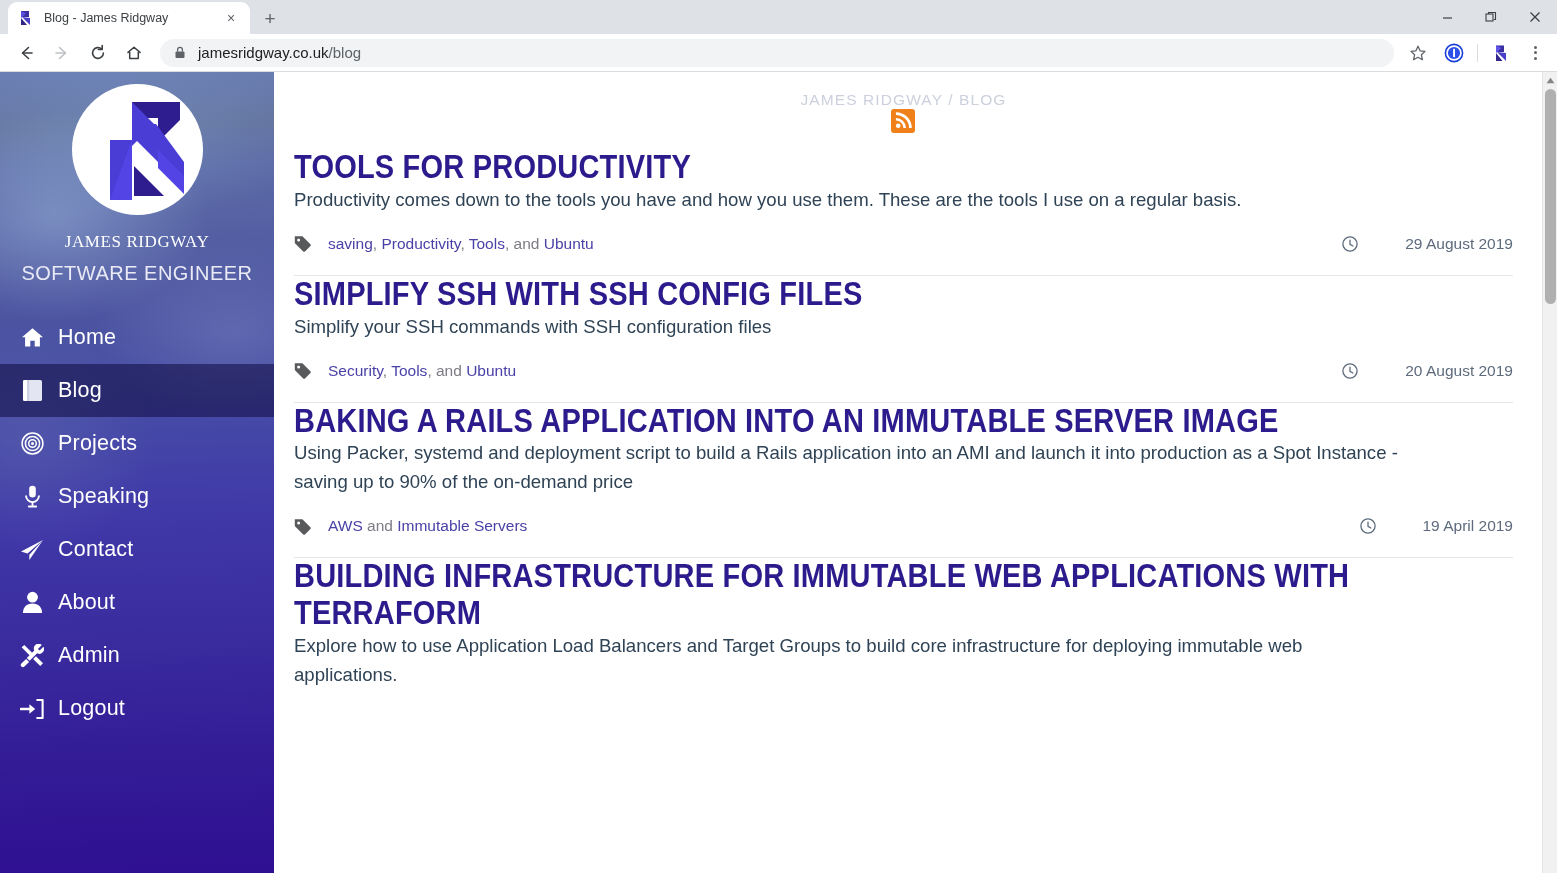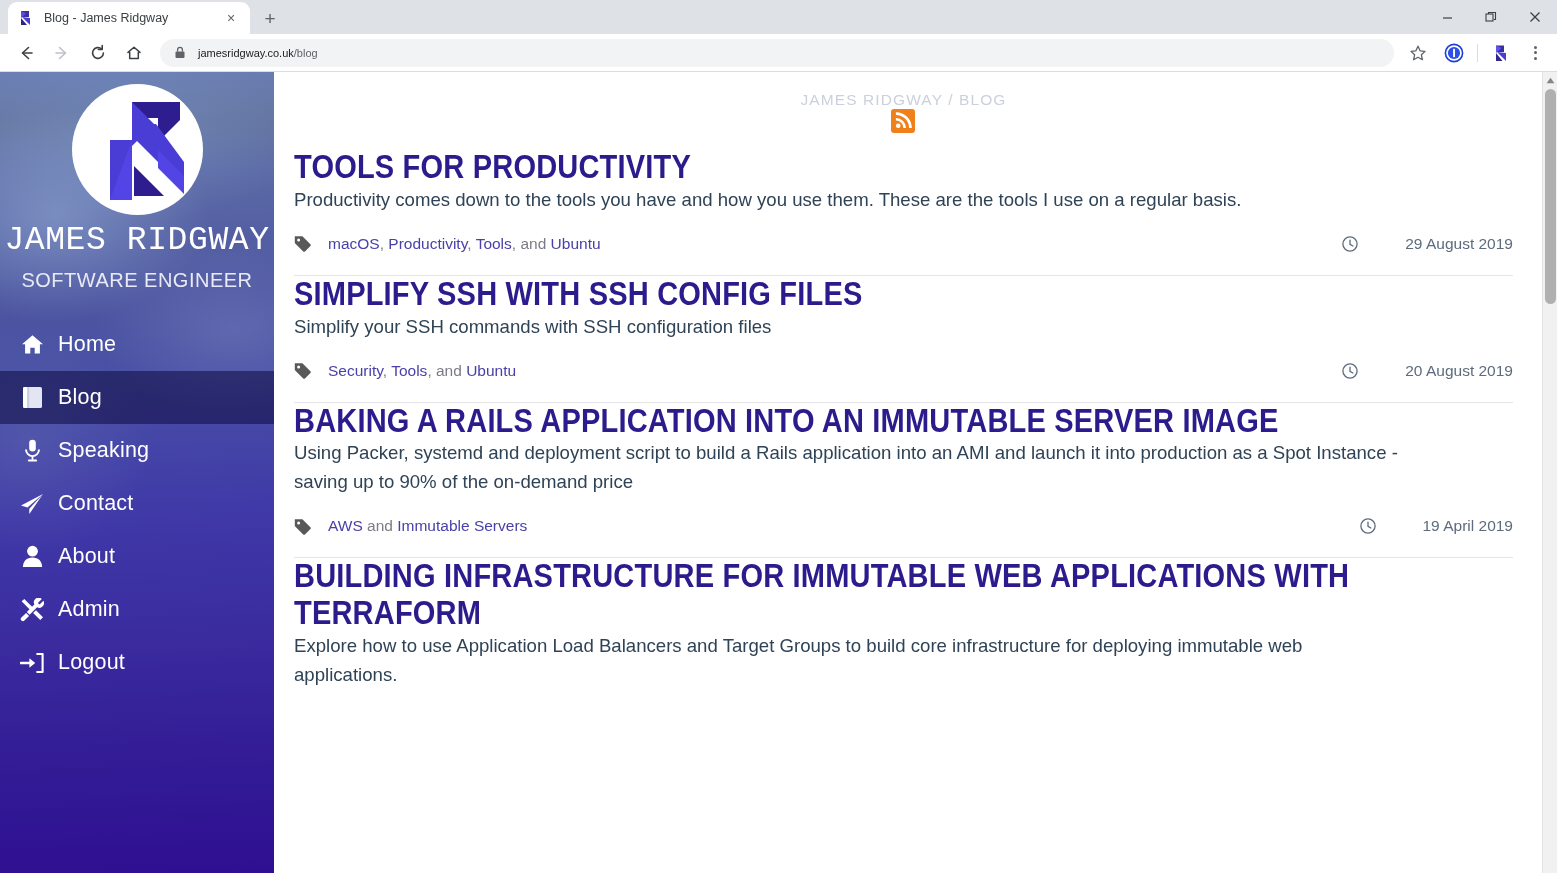--- a/index.html
+++ b/index.html
@@ -64,21 +64,21 @@
   }
   .tb-icon.disabled { color: #bdc1c6; }
   .omnibox {
     flex: 1 1 auto; height: 28px; margin: 0 6px 0 8px;
     background: #f1f3f4; border-radius: 14px;
     display: flex; align-items: center;
     padding: 0 12px;
     overflow: hidden;
   }
   .lock-icon { width: 16px; flex: 0 0 16px; display:flex; align-items:center; justify-content:center; margin-right: 10px; color:#5f6368; }
-  .url-text { font-size: 11px; color: #202124; white-space: nowrap; }
+  .url-text { font-size: 15px; color: #202124; white-space: nowrap; }
   .url-text .path { color: #5f6368; }
   .tb-sep { width: 1px; height: 18px; background: #dadce0; margin: 0 5px; }
   .avatar-icon { width: 28px; height: 28px; margin: 0 4px; display:flex; align-items:center; justify-content:center; flex:0 0 28px;}
   .kebab { width: 28px; height: 28px; display:flex; flex-direction:column; align-items:center; justify-content:center; gap:2.5px; margin-left:2px; flex:0 0 28px;}
   .kebab i { width: 3px; height: 3px; border-radius: 50%; background: #5f6368; display:block; }
 
   
   .viewport {
     width: 1557px; height: 801px;
     display: flex; position: relative; background: #fff;
@@ -103,23 +103,23 @@
       radial-gradient(ellipse 180px 160px at 10% 46%, rgba(110,120,180,.30), transparent 70%);
     pointer-events:none;
   }
   .brand { position: relative; padding-top: 12px; text-align: center; z-index: 2; }
   .logo-circle {
     width: 131px; height: 131px; margin: 0 auto;
     border-radius: 50%; background: #ffffff;
     position: relative; overflow: hidden;
   }
   .brand-name {
-    margin-top: 7px; color: #ffffff;
-    font-size: 33px; font-weight: 400; letter-spacing: .6px;
-    font-family: Liberation Mono, monospace;
+    margin-top: 17px; color: #ffffff;
+    font-size: 17px; font-weight: 400; letter-spacing: .6px;
+    font-family: Liberation Serif, serif;
   }
   .brand-role {
     margin-top: 10px; color: #e9eaf5;
     font-size: 20px; font-weight: 400; letter-spacing: .5px;
   }
   .nav { margin-top: 26px; position: relative; z-index: 2; }
   .nav-item {
     height: 53px; display: flex; align-items: center;
     padding-left: 14px; color: #ffffff;
     width: 317px;
@@ -336,20 +336,31 @@
         <span class="nav-icon">
           <svg width="21" height="23" viewBox="0 0 21 23">
             <rect x="1" y="1" width="5" height="21" rx="1.2" fill="#ffffff"></rect>
             <rect x="5.2" y="1" width="14.8" height="21" rx="1.6" fill="#e3e6f2"></rect>
             <rect x="5.2" y="1" width="2" height="21" fill="#c9cee0"></rect>
           </svg>
         </span>
         <span class="nav-label">Blog</span>
       </div>
 
+      <div class="nav-item">
+        <span class="nav-icon">
+          <svg width="23" height="23" viewBox="0 0 23 23">
+            <circle cx="11.5" cy="11.5" r="10.4" fill="none" stroke="#ffffff" stroke-width="1.5"></circle>
+            <circle cx="11.5" cy="11.5" r="7.1" fill="none" stroke="#ffffff" stroke-width="1.5"></circle>
+            <circle cx="11.5" cy="11.5" r="3.8" fill="none" stroke="#ffffff" stroke-width="1.5"></circle>
+            <circle cx="11.5" cy="11.5" r="1.5" fill="#ffffff"></circle>
+          </svg>
+        </span>
+        <span class="nav-label">Projects</span>
+      </div>
 
       <div class="nav-item">
         <span class="nav-icon">
           <svg width="17" height="24" viewBox="0 0 17 24" fill="#ffffff">
             <rect x="5.2" y="0.8" width="6.6" height="11.8" rx="3.3"></rect>
             <path d="M2 10.6 a6.5 6.5 0 0 0 13 0" fill="none" stroke="#ffffff" stroke-width="1.9"></path>
             <rect x="7.6" y="16.6" width="1.8" height="4.2"></rect>
             <rect x="3.9" y="20.6" width="9.2" height="1.9" rx="0.9"></rect>
           </svg>
         </span>
@@ -421,21 +432,21 @@
         <h2 class="post-title">Tools for Productivity</h2>
         <p class="post-excerpt">Productivity comes down to the tools you have and how you use them. These are the tools I use on a regular basis.</p>
         <div class="post-meta">
           <div class="tags">
             <span class="tag-icon">
               <svg width="17" height="17" viewBox="0 0 17 17" fill="#58595b">
                 <path d="M0.8 1.2 h7.6 L16.4 9.2 a1.3 1.3 0 0 1 0 1.8 l-5.4 5.4 a1.3 1.3 0 0 1 -1.8 0 L1.2 8.4 a1.3 1.3 0 0 1 -0.4 -1 Z"></path>
                 <circle cx="4.6" cy="4.9" r="1.5" fill="#ffffff"></circle>
               </svg>
             </span>
-            <span><span class="tag-link">macOS</span><span class="tag-sep">, </span><span class="tag-link">Productivity</span><span class="tag-sep">, </span><span class="tag-link">Tools</span><span class="tag-sep">, and </span><span class="tag-link">Ubuntu</span></span>
+            <span><span class="tag-link">saving</span><span class="tag-sep">, </span><span class="tag-link">Productivity</span><span class="tag-sep">, </span><span class="tag-link">Tools</span><span class="tag-sep">, and </span><span class="tag-link">Ubuntu</span></span>
           </div>
           <div class="date">
             <span class="clock-icon">
               <svg width="16" height="16" viewBox="0 0 16 16">
                 <circle cx="8" cy="8" r="7.1" fill="none" stroke="#5d6b7d" stroke-width="1.3"></circle>
                 <path d="M8 4.1 V8.3 L10.9 10" fill="none" stroke="#5d6b7d" stroke-width="1.3" stroke-linecap="round"></path>
               </svg>
             </span>
             <span>29 August 2019</span>
           </div>

